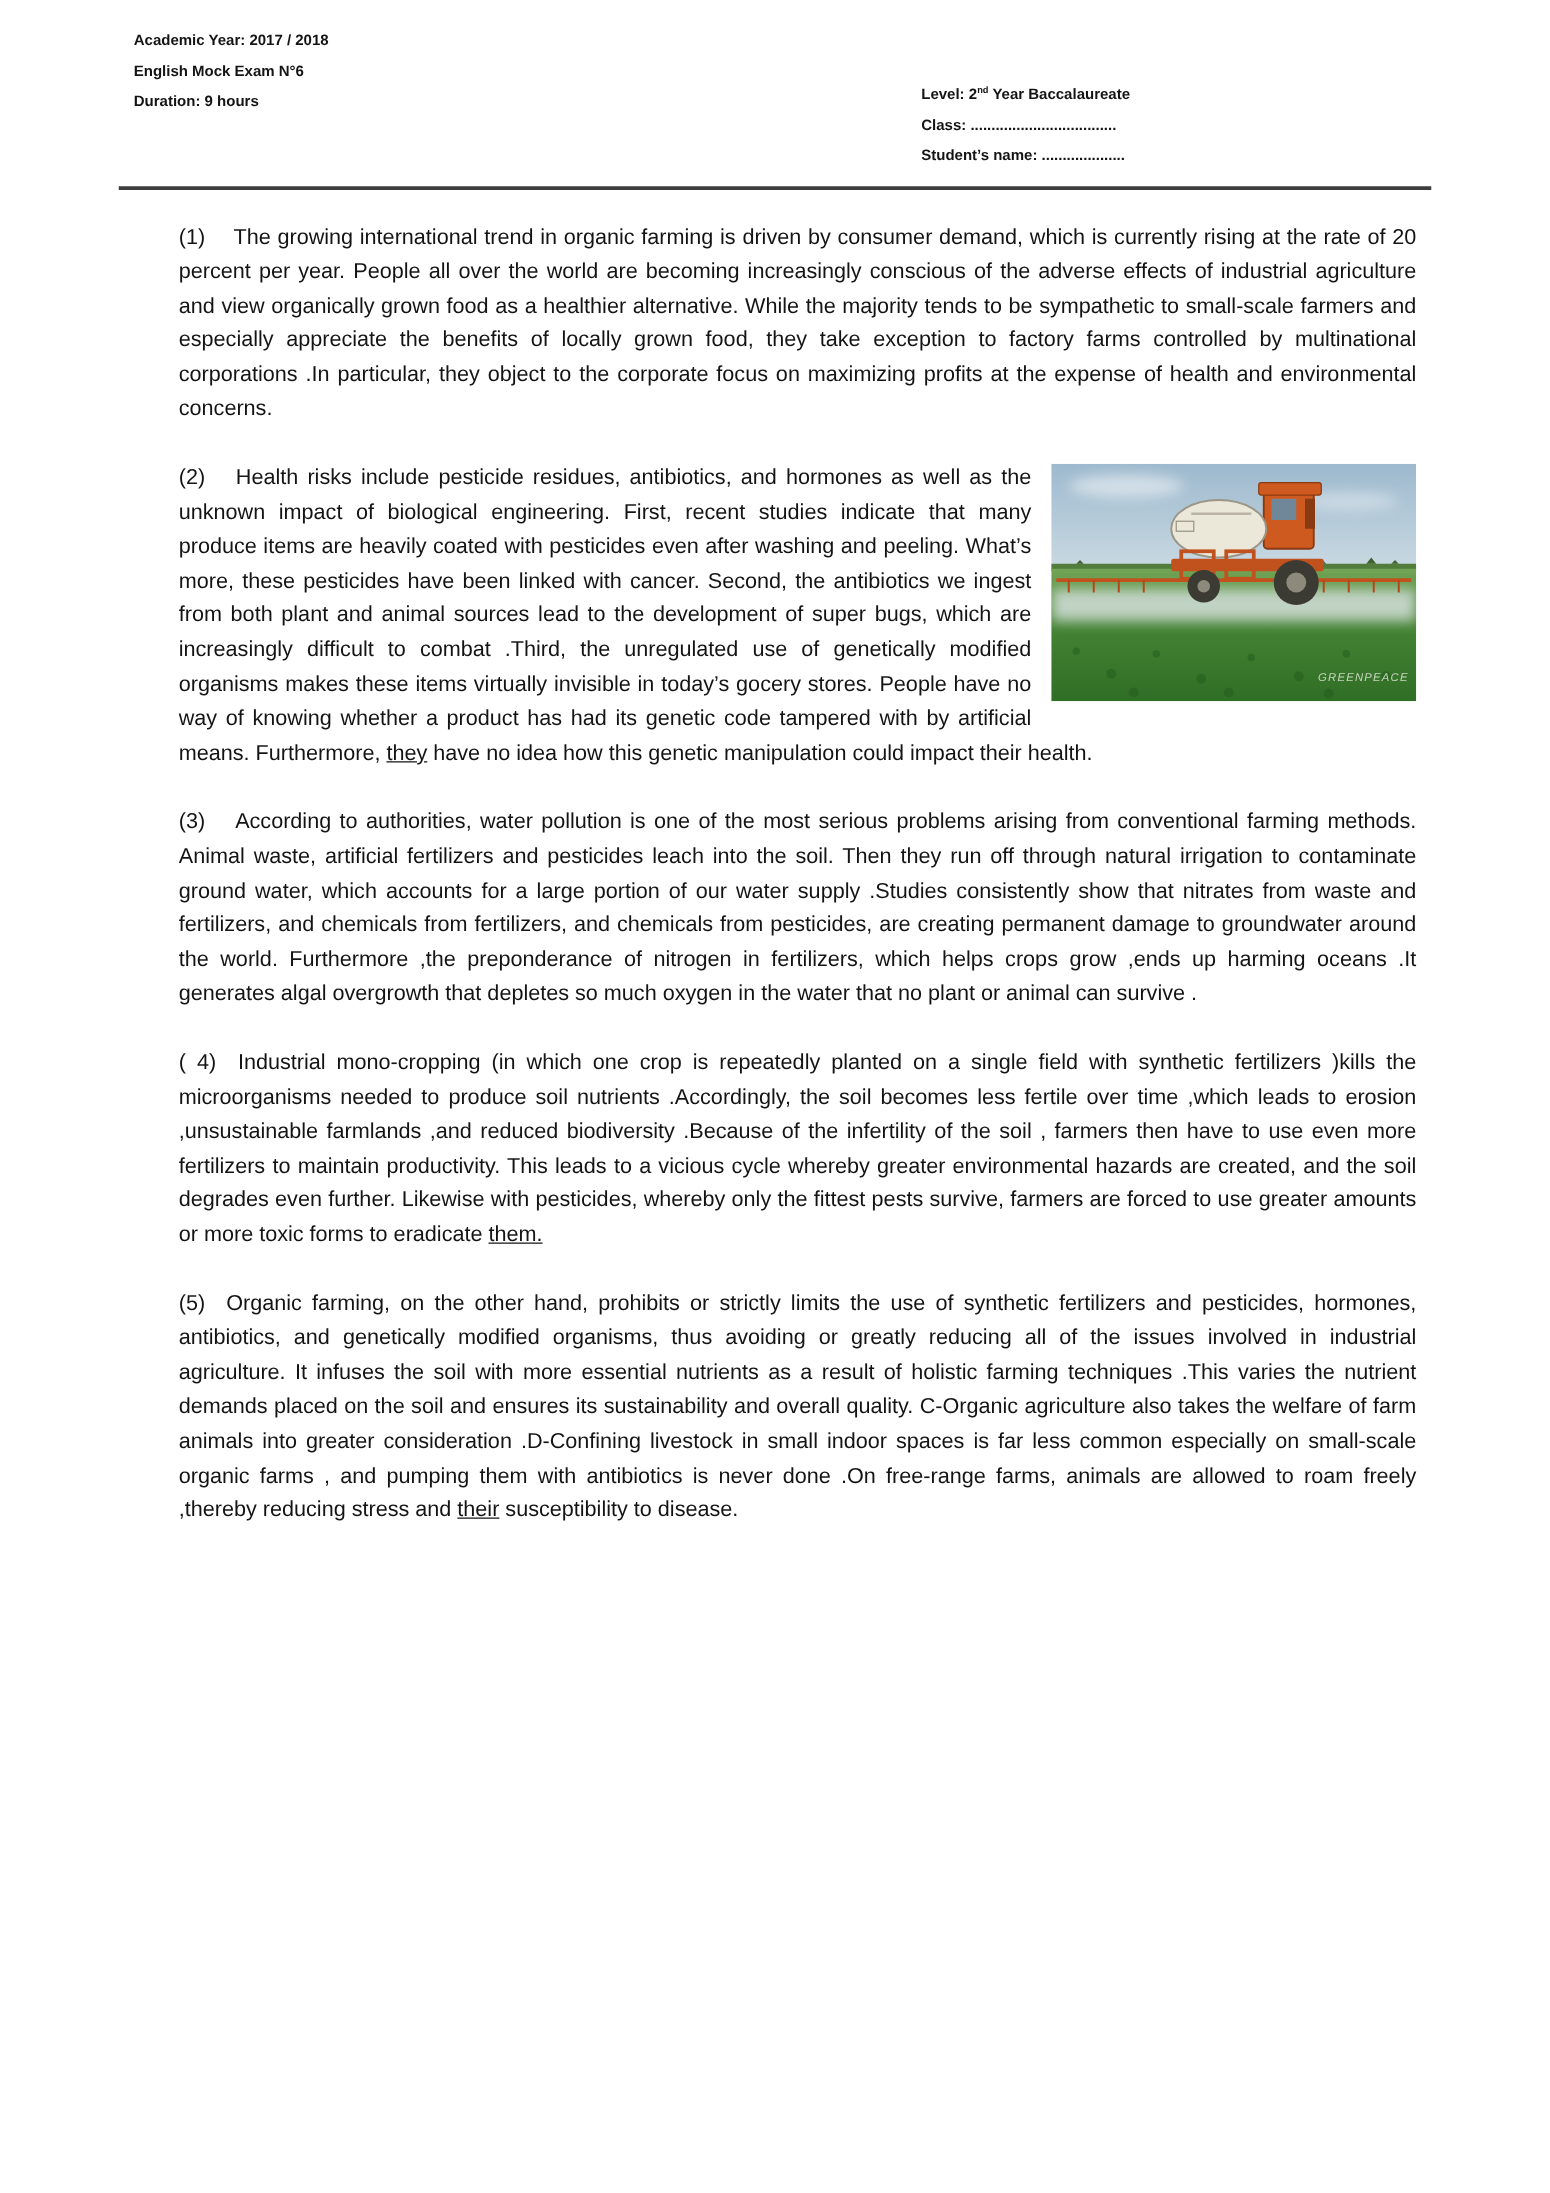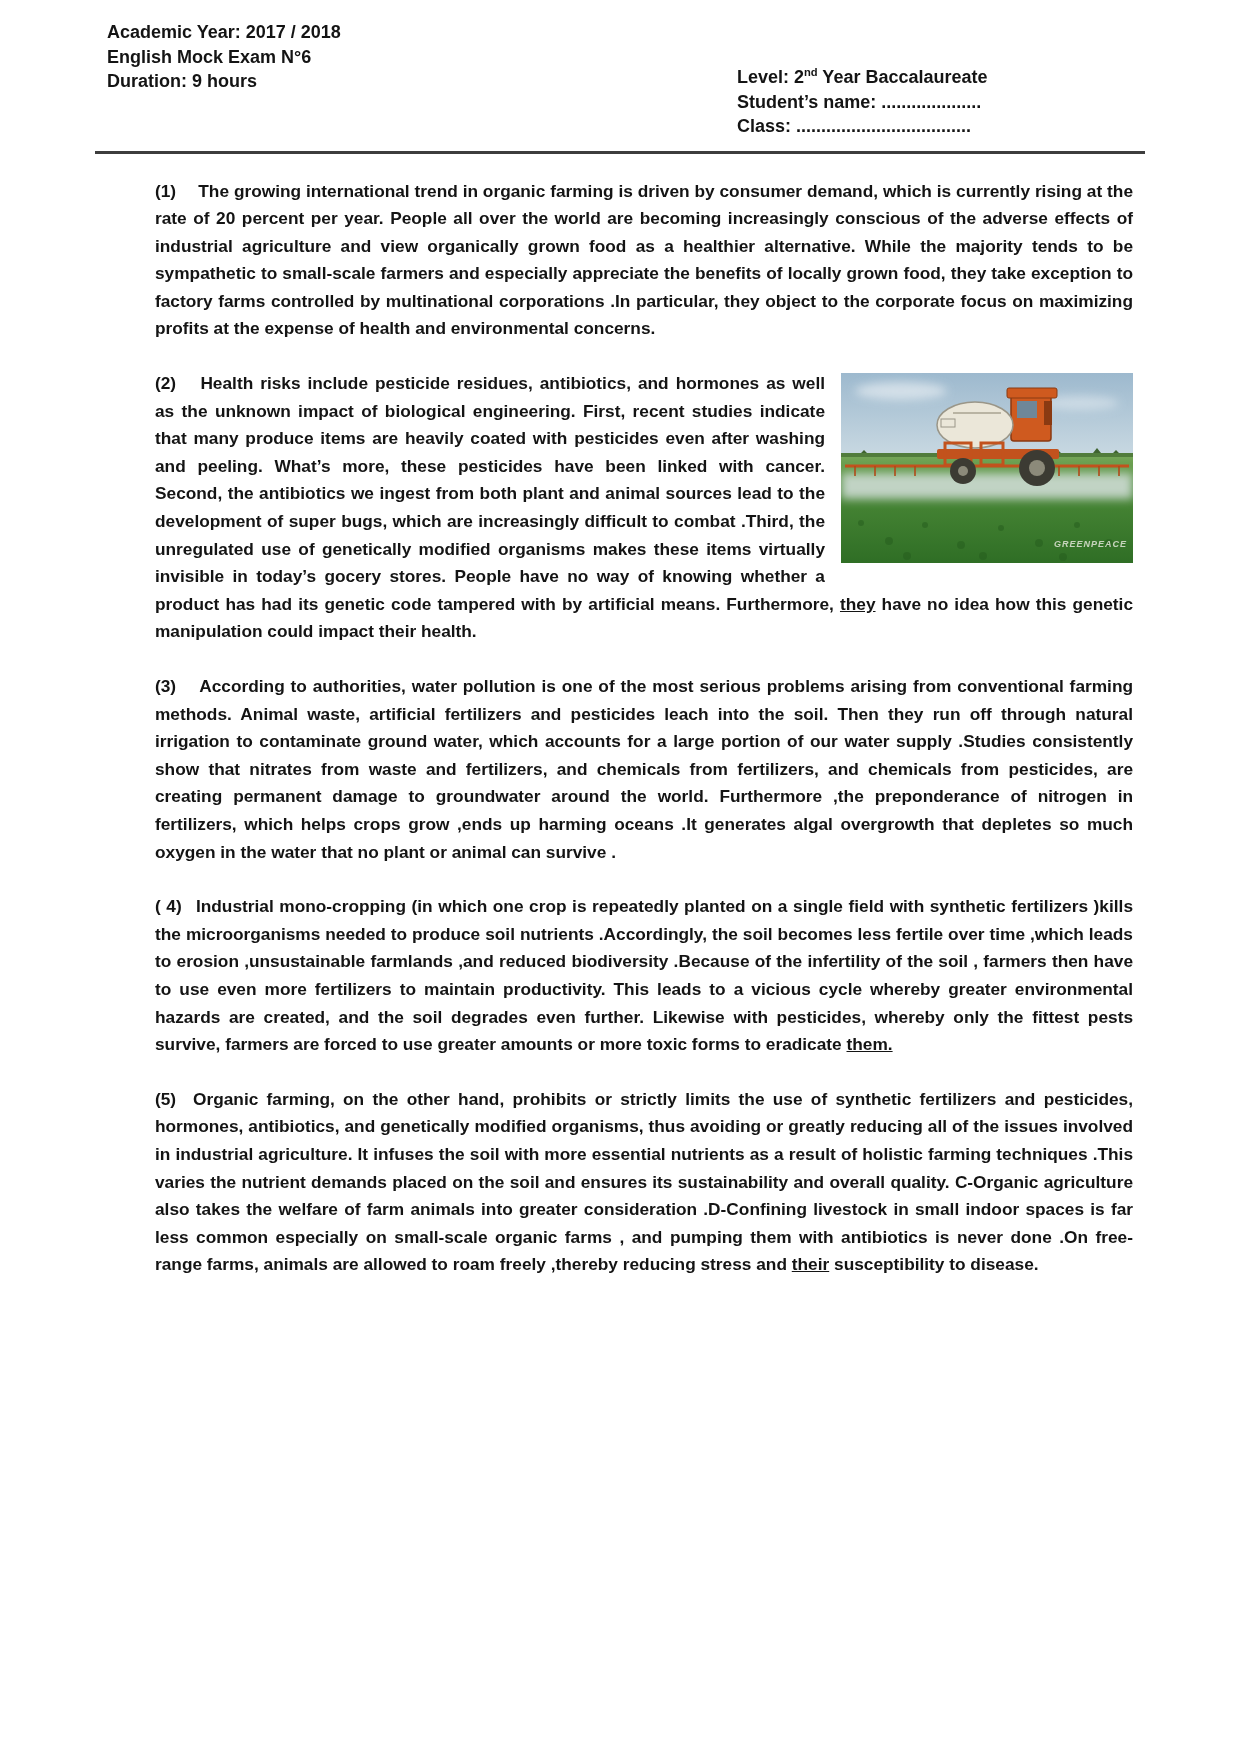--- a/index.html
+++ b/index.html
@@ -18,34 +18,33 @@
     margin: 0 0 0 2px;
     font-weight: bold; font-size: 13.5px;
     letter-spacing: 5.5px; word-spacing: 16px;
     white-space: nowrap;
   }
 
   
   .header-row {
     display: flex; justify-content: space-between;
     margin-top: 20px;
-    font-weight: bold; font-size: 18px; line-height: 24.5px;
+    font-weight: bold; font-size: 12px; line-height: 24.5px;
   }
   .header-right { width: 396px; margin-top: 40px; }
   .rule {
     border: none; border-top: 3.5px solid var(--rule, #3d3d3d);
     margin: 12px -12px 0 -12px; height: 0;
   }
 
   
   .article {
-    margin: 24px 0 0 48px;
+    margin: 24px 0 0 36px;
     font-size: 17.3px; line-height: 27.6px;
     text-align: justify;
-    font-weight: bold;
   }
   .article p { margin: 0 0 27px 0; }
   .u { text-decoration: underline; }
   .sup { vertical-align: super; font-size: 0.62em; }
 
   
   .photo {
     float: right; width: 292px; height: 190px;
     margin: 3px 0 6px 16px;
     position: relative; display: block;
@@ -64,22 +63,22 @@
 
 
   <div class="header-row">
     <div class="header-left">
       <div>Academic Year: 2017 / 2018</div>
       <div>English Mock Exam N°6</div>
       <div>Duration: 9 hours</div>
     </div>
     <div class="header-right">
       <div><span>Level: 2</span><span class="sup">nd</span><span> Year Baccalaureate</span></div>
+      <div>Class: ...................................</div>
       <div>Student’s name: ....................</div>
-      <div>Class: ...................................</div>
     </div>
   </div>
 
   <hr class="rule">
 
   <div class="article">
 
     <p><span><span>(1)  The growing international trend in organic farming is driven by consumer demand, which is currently rising at the rate of 20 percent per year. People all over the world are becoming increasingly conscious of the adverse effects of industrial agriculture and view organically grown food as a healthier alternative. While the majority tends to be sympathetic to small-scale farmers and especially appreciate the benefits of locally grown food, they take exception to factory farms controlled by multinational corporations .In particular, they object to the corporate focus on maximizing profits at the expense of health and environmental concerns.</span></span></p>
 
     <p>

